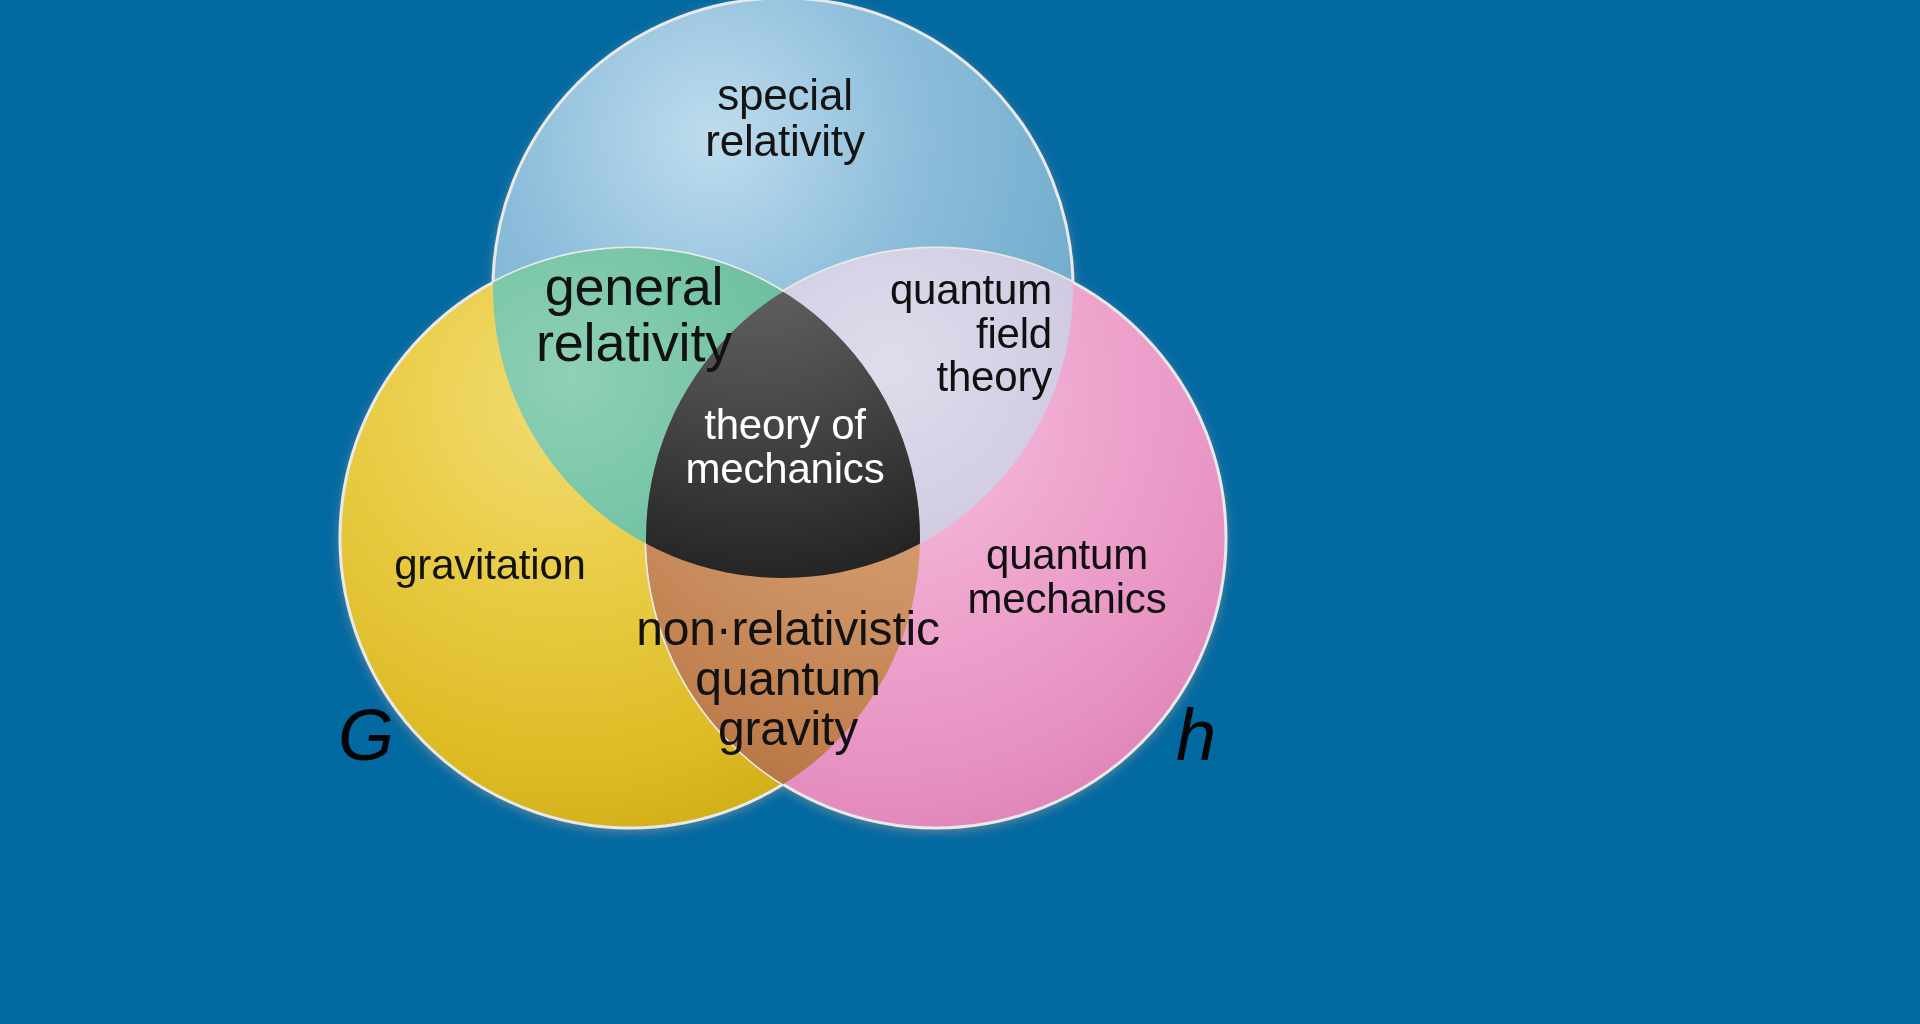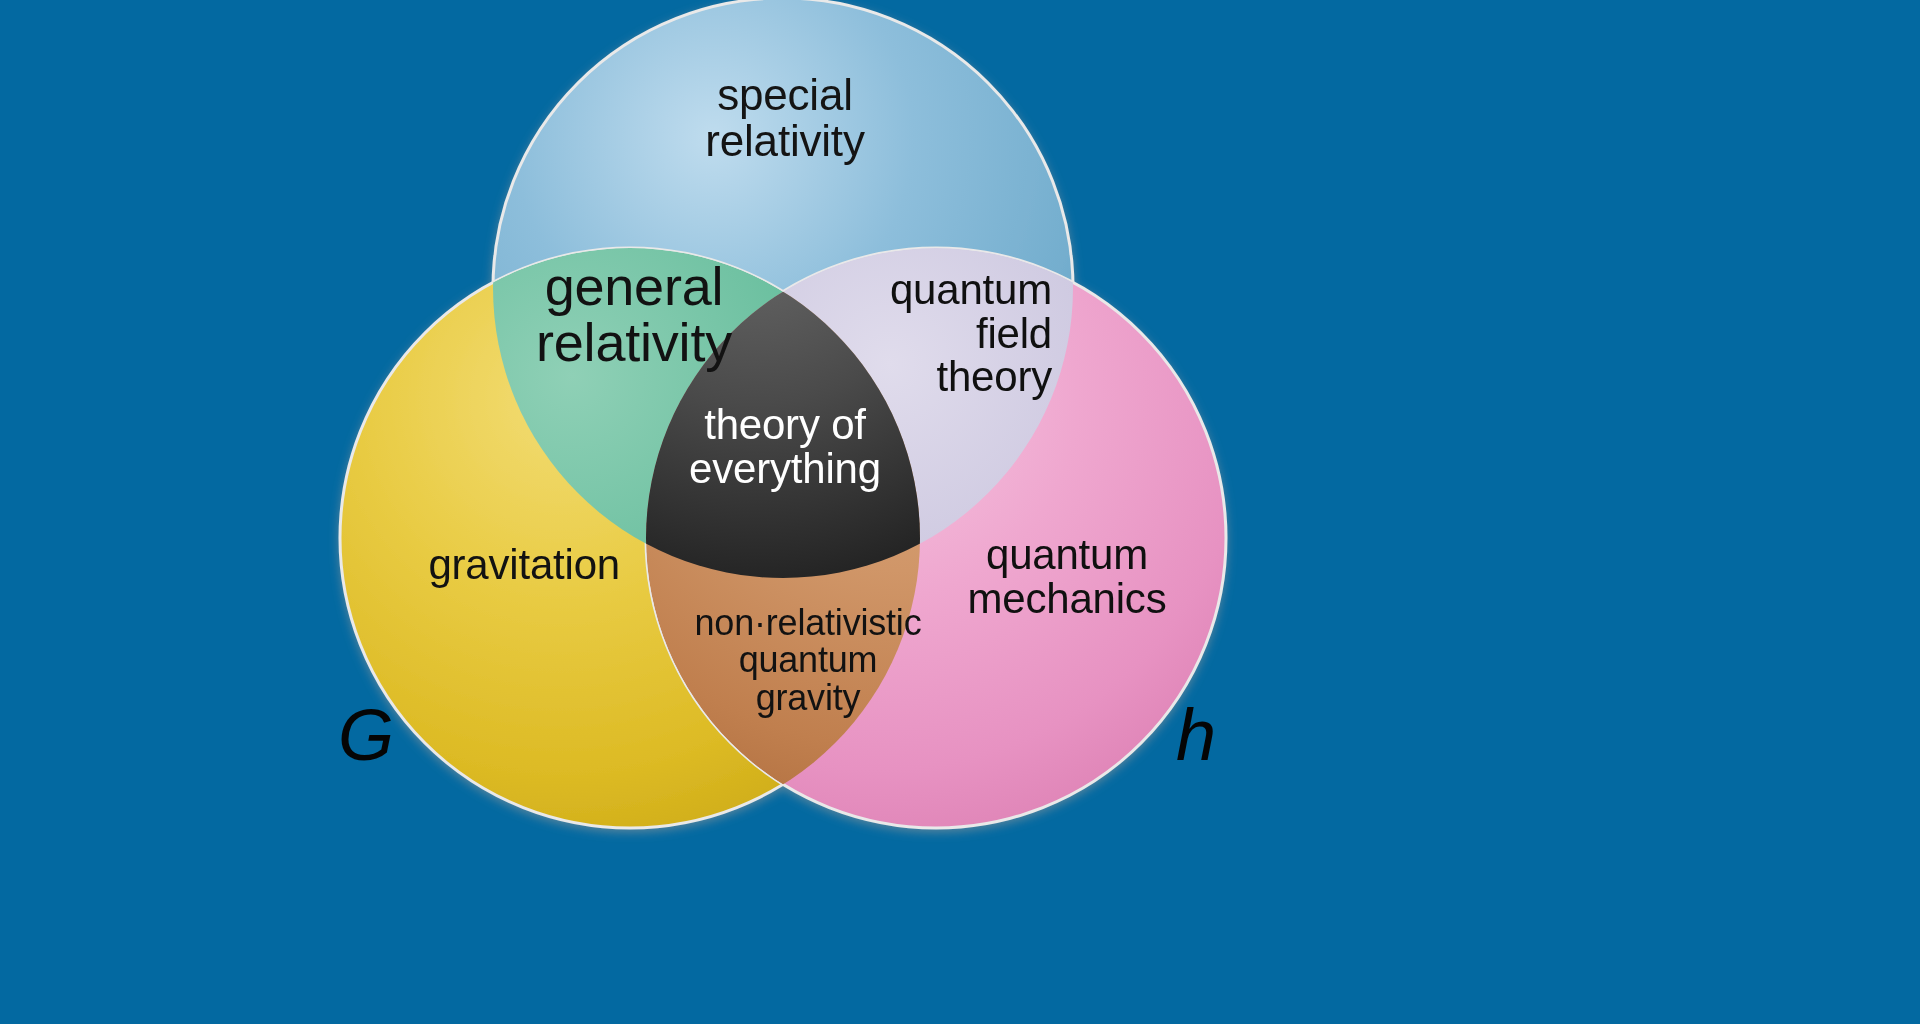--- a/index.html
+++ b/index.html
@@ -65,38 +65,38 @@
     top: 403px;
     width: 290px;
     text-align: center;
     font-size: 42px;
     color: #ffffff;
   }
   .lbl-gravitation {
     left: 360px;
     top: 543px;
     width: 260px;
-    text-align: right;
+    text-align: center;
     font-size: 42px;
     color: #121212;
   }
   .lbl-quantum-mechanics {
     left: 952px;
     top: 533px;
     width: 230px;
     text-align: center;
     font-size: 42px;
     color: #101010;
   }
   .lbl-nonrel-quantum-gravity {
-    left: 648px;
+    left: 628px;
     top: 604px;
     width: 320px;
     text-align: center;
-    font-size: 36px;
+    font-size: 48px;
     color: #121212;
   }
   .axis-symbol {
     position: absolute;
     font-family: "Liberation Sans", sans-serif;
     font-style: italic;
     font-size: 72px;
     color: #050505;
     pointer-events: none;
   }
@@ -204,21 +204,21 @@
 relativity</div>
 
   <div class="venn-label lbl-general-relativity">general
 relativity</div>
 
   <div class="venn-label lbl-quantum-field-theory">quantum
 field
 theory</div>
 
   <div class="venn-label lbl-theory-of-everything">theory of
-everything</div>
+mechanics</div>
 
   <div class="venn-label lbl-gravitation">gravitation</div>
 
   <div class="venn-label lbl-quantum-mechanics">quantum
 mechanics</div>
 
   <div class="venn-label lbl-nonrel-quantum-gravity">non·relativistic
 quantum
 gravity</div>
 

